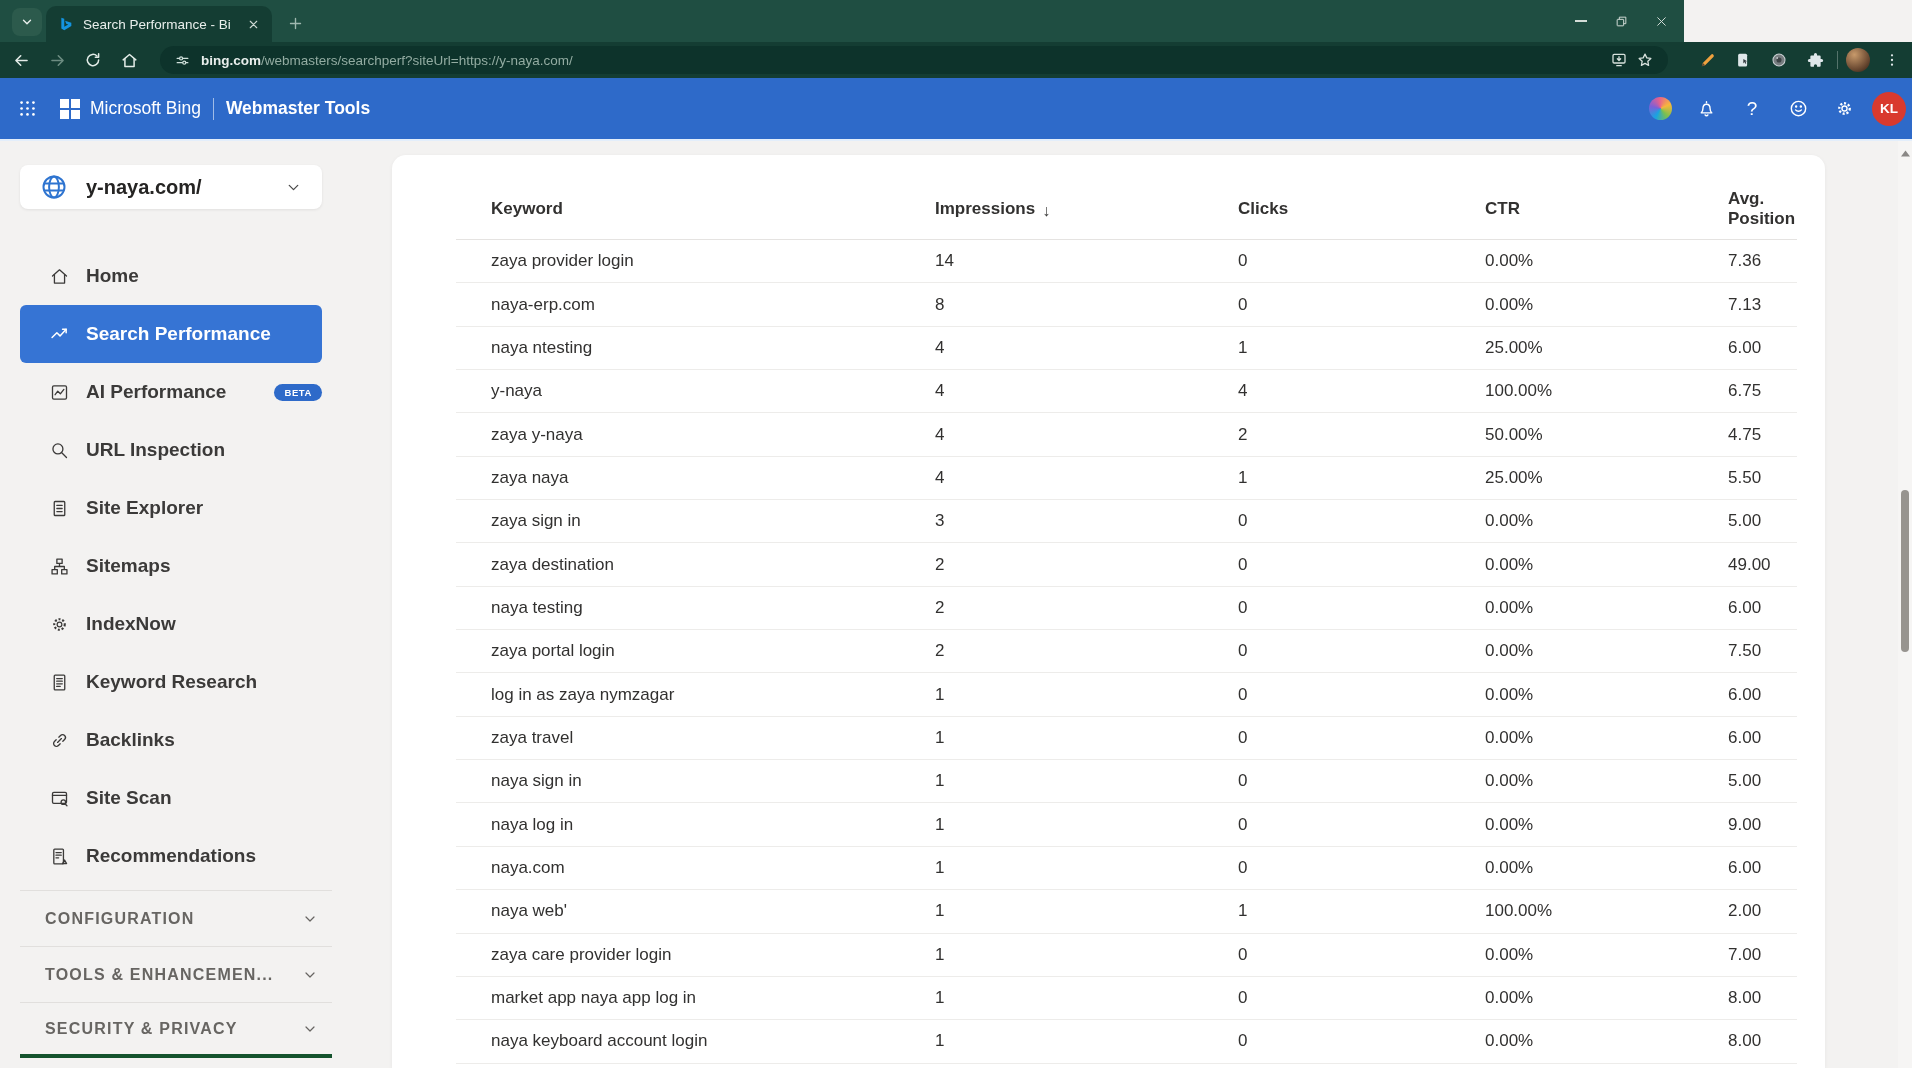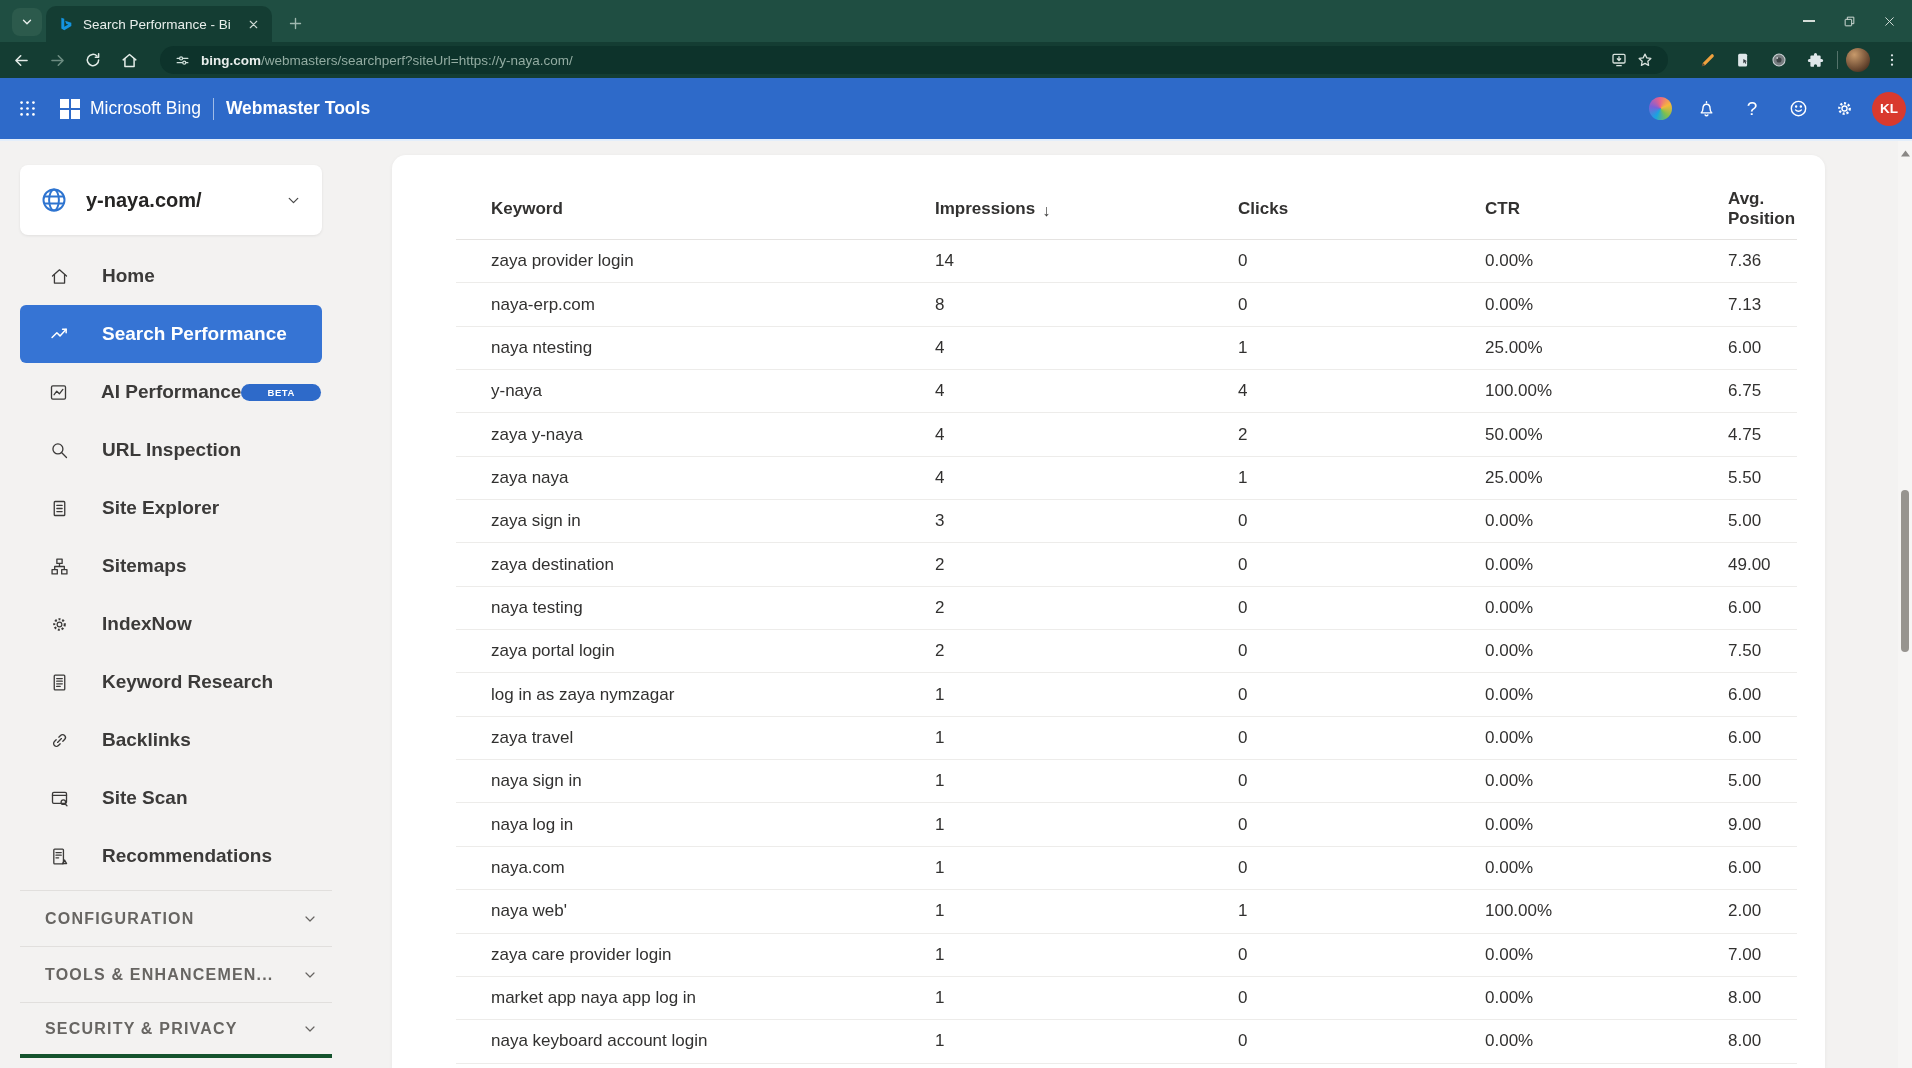--- a/index.html
+++ b/index.html
@@ -1,20 +1,20 @@
 <!DOCTYPE html>
 <html><head>
 <meta charset="utf-8">
 <style>
   * { margin:0; padding:0; box-sizing:border-box; }
   html,body { width:1912px; height:1068px; overflow:hidden; font-family:"Liberation Sans","DejaVu Sans",sans-serif; }
   .stage { position:relative; width:1912px; height:1068px; background:#f3f2f1; }
 
   
-  .tabstrip { position:absolute; left:0; top:0; width:1912px; height:42px; background:#1f4e42; }
+  .tabstrip { position:absolute; left:0; top:0; width:1684px; height:42px; background:#1f4e42; }
   .tab-search { position:absolute; left:12px; top:8px; width:30px; height:28px; border-radius:8px; background:#2c5a4c; display:flex; align-items:center; justify-content:center; cursor:pointer; }
   .tab { position:absolute; left:46px; top:6px; width:226px; height:36px; border-radius:10px 10px 0 0; background:#143d33; display:flex; align-items:center; padding:0 10px 0 12px; }
   .tab-title { color:#e9efec; font-size:13.5px; white-space:nowrap; overflow:hidden; width:158px; margin-left:9px; }
   .tab-close { margin-left:auto; width:18px; height:18px; border-radius:4px; display:flex; align-items:center; justify-content:center; cursor:pointer; }
   .newtab { position:absolute; left:282px; top:10px; width:26px; height:26px; border-radius:6px; display:flex; align-items:center; justify-content:center; cursor:pointer; }
   .wincontrols { position:absolute; right:6px; top:0; height:42px; display:flex; align-items:center; gap:22px; padding-right:8px; }
   .winbtn { width:18px; height:18px; display:flex; align-items:center; justify-content:center; cursor:pointer; }
   .minbar { width:12px; height:1.6px; background:#d4ddd8; }
 
   .toolbar { position:absolute; left:0; top:42px; width:1912px; height:36px; background:#143d33; display:flex; align-items:center; }
@@ -37,29 +37,29 @@
   .brand-divider { width:1px; height:22px; background:rgba(255,255,255,.55); margin:0 12px; }
   .product { color:#fff; font-size:17.5px; font-weight:700; white-space:nowrap; }
   .header-right { margin-left:auto; display:flex; align-items:center; gap:10px; padding-right:6px; }
   .hbtn { width:36px; height:36px; display:flex; align-items:center; justify-content:center; border-radius:4px; cursor:pointer; color:#fff; }
   .copilot { width:23px; height:23px; border-radius:50%; background:conic-gradient(from 210deg,#19a3e2,#7b5fd8,#e8618c,#f7b73c,#7cc04e,#19a3e2); cursor:pointer; }
   .help-glyph { font-size:19px; color:#fff; font-weight:400; }
   .kl-avatar { width:34px; height:34px; border-radius:50%; background:#d93a2e; color:#fff; font-size:13.5px; font-weight:700; display:flex; align-items:center; justify-content:center; cursor:pointer; }
 
   
   .sidebar { position:absolute; left:0; top:141px; width:352px; height:927px; }
-  .site-card { position:absolute; left:20px; top:24px; width:302px; height:70px; background:#fff; border-radius:8px; box-shadow:0 1px 3px rgba(0,0,0,.08); display:flex; align-items:center; padding:4px 20px; cursor:pointer; }
+  .site-card { position:absolute; left:20px; top:24px; width:302px; height:44px; background:#fff; border-radius:8px; box-shadow:0 1px 3px rgba(0,0,0,.08); display:flex; align-items:center; padding:4px 20px; cursor:pointer; }
   .site-label { font-size:20px; font-weight:700; color:#252423; margin-left:18px; flex:1; }
   .nav { position:absolute; left:0; top:106px; width:352px; }
   .nav-item { height:58px; margin:0 10px 0 20px; width:302px; display:flex; align-items:center; padding-left:28px; border-radius:6px; cursor:pointer; }
   .nav-ico { width:22px; display:flex; align-items:center; justify-content:center; }
-  .nav-label { font-size:19px; font-weight:700; color:#3b3a39; margin-left:32px; white-space:nowrap; }
+  .nav-label { font-size:19px; font-weight:700; color:#3b3a39; margin-left:16px; white-space:nowrap; }
   .nav-item.sel { background:#3674d4; }
   .nav-item.sel .nav-label { color:#fff; }
-  .beta-badge { margin-left:auto; margin-right:14px; background:#2e6ac9; color:#fff; font-size:9.5px; font-weight:700; letter-spacing:.6px; padding:3px 26px; border-radius:9px; }
+  .beta-badge { margin-left:auto; background:#2e6ac9; color:#fff; font-size:9.5px; font-weight:700; letter-spacing:.6px; padding:3px 10px; border-radius:9px; }
   .side-sections { position:absolute; left:20px; top:749px; width:312px; }
   .side-section { height:56px; display:flex; align-items:center; padding:0 14px 0 17px; border-top:1px solid #e1dfdd; cursor:pointer; }
   .side-section:last-child { border-bottom:4px solid #14532d; }
   .side-section span { font-size:16px; font-weight:700; letter-spacing:1.2px; color:#676562; flex:1; white-space:nowrap;margin-left:8px; }
 
   
   .card { position:absolute; left:392px; top:155px; width:1433px; height:913px; background:#fff; border-radius:14px 14px 0 0; box-shadow:0 1px 4px rgba(0,0,0,.05); overflow:hidden;padding-left:36px; }
   .thead, .trow { margin:0 28px; display:grid; grid-template-columns:479px 303px 247px 243px 1fr; align-items:center; }
   .thead { height:85px; padding-top:24px; border-bottom:1px solid #e5e3e1; }
   .thcell { font-size:17px; font-weight:700; color:#323130; display:flex; align-items:center; gap:7px; cursor:pointer; }

